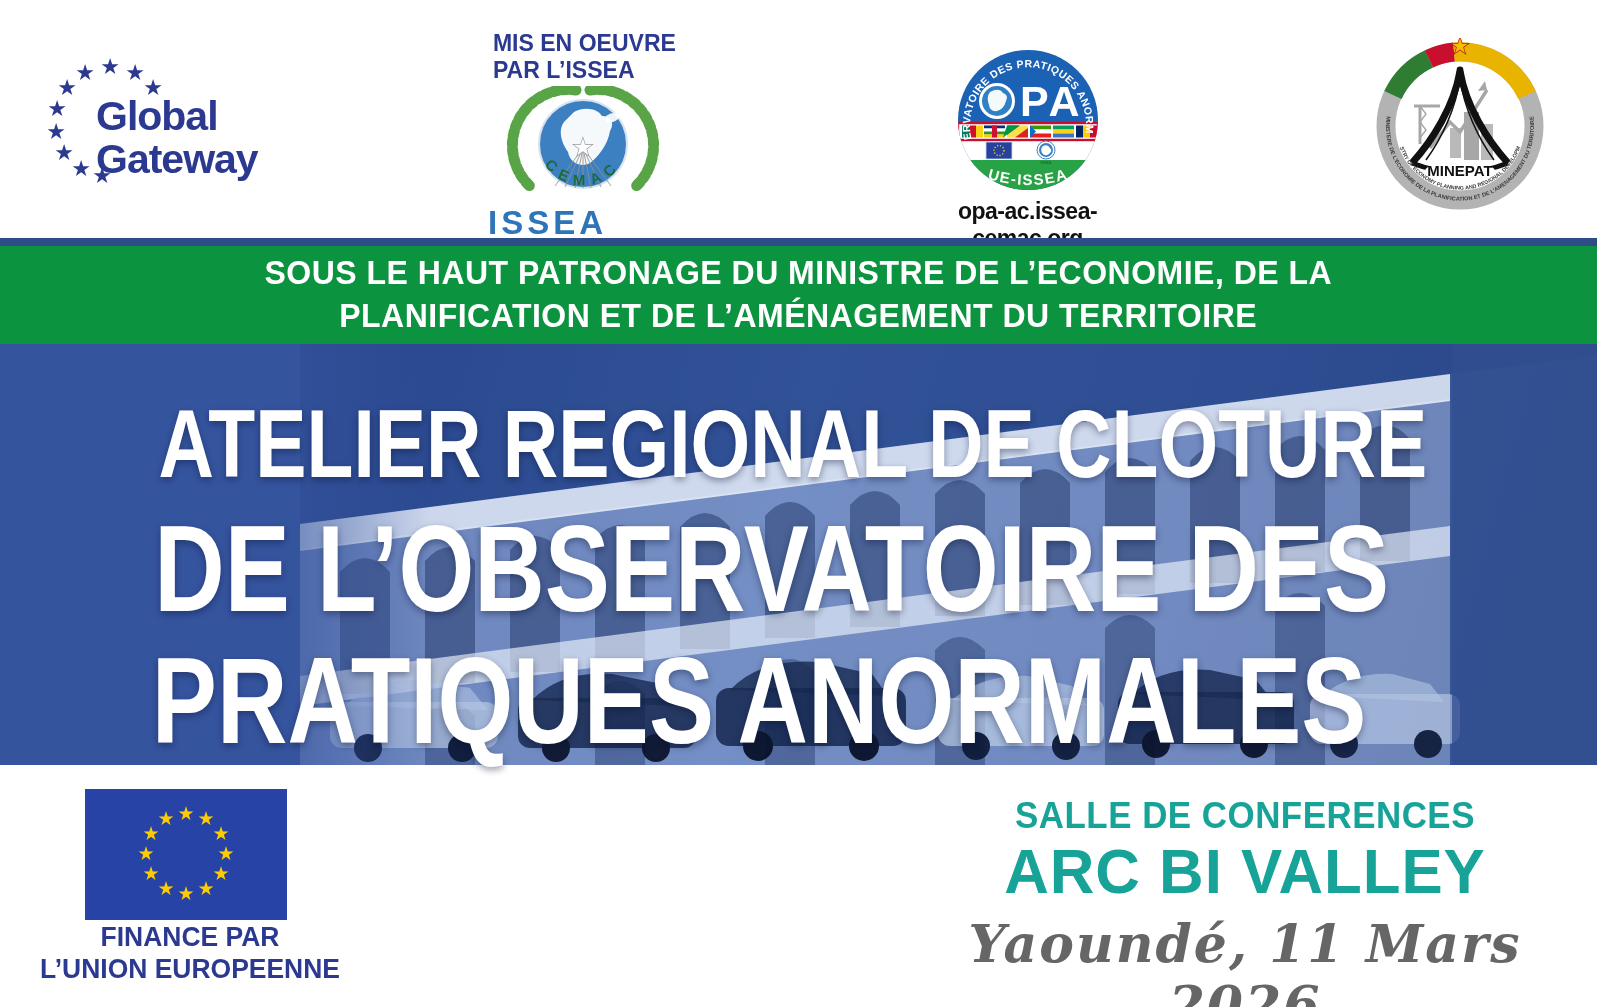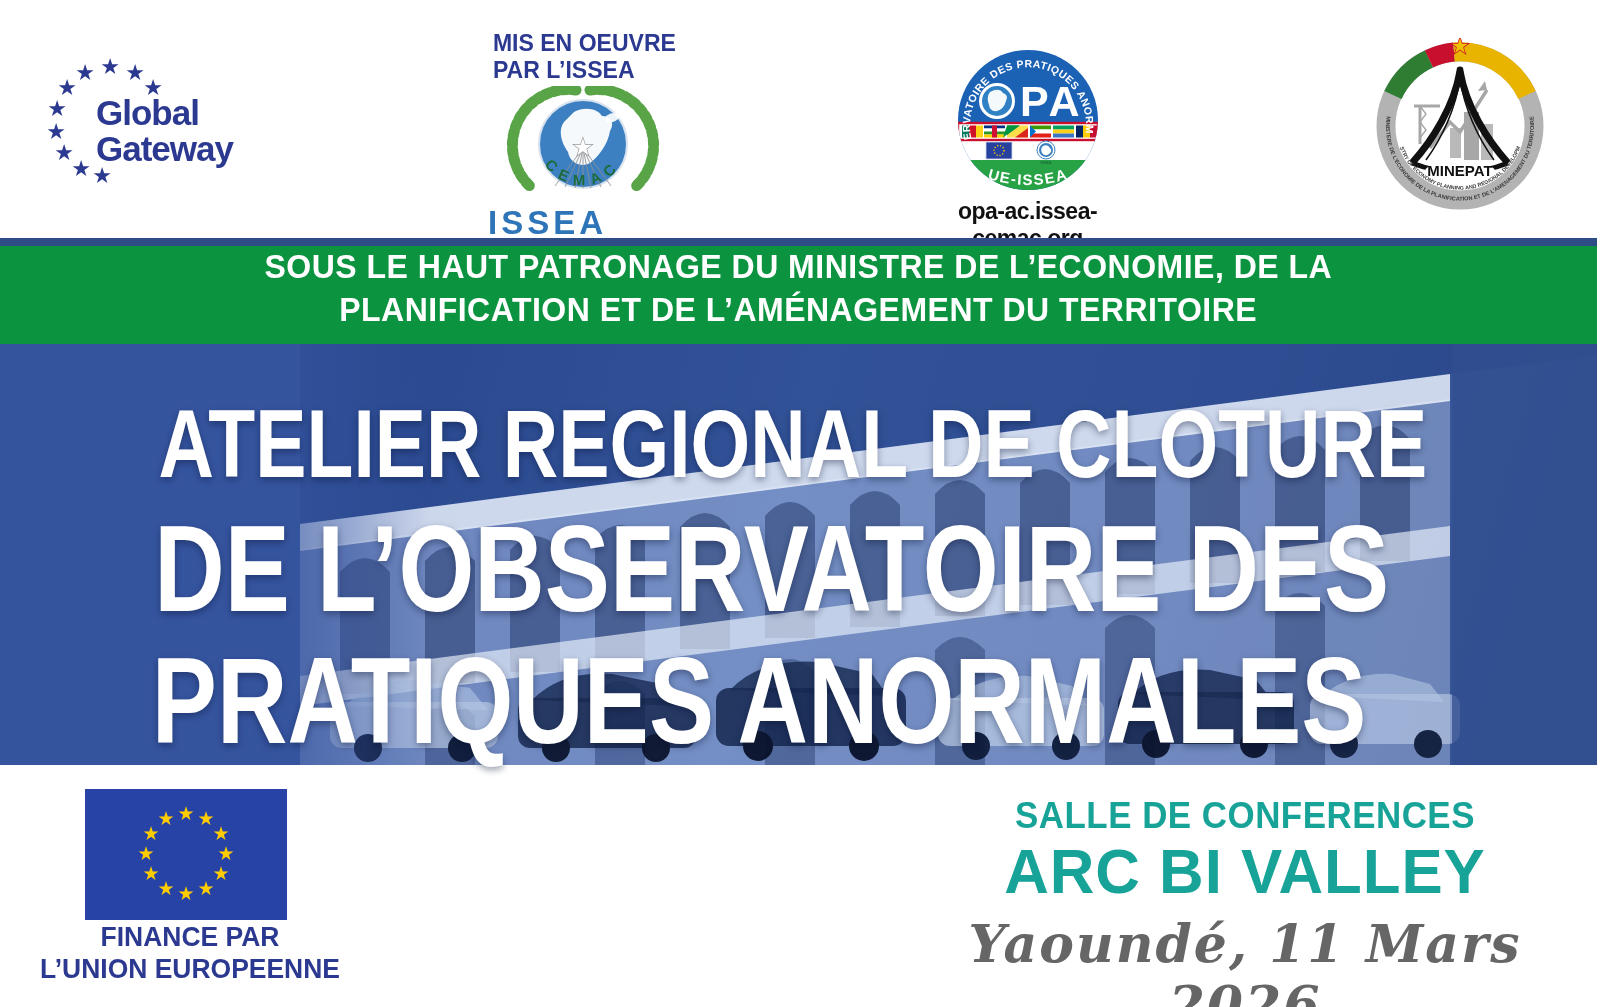--- a/index.html
+++ b/index.html
@@ -5,33 +5,33 @@
   html,body{margin:0;padding:0;}
   body{
     width:1600px;height:1007px;position:relative;background:#ffffff;
     font-family:"Liberation Sans",sans-serif;overflow:hidden;
   }
   .abs{position:absolute;}
   
   .gg-logo{left:40px;top:45px;width:340px;height:180px;}
   .gg-star{position:absolute;color:#2B3990;font-size:22px;transform:translate(-50%,-50%);line-height:1;}
   .gg-text{position:absolute;left:56px;top:50px;color:#2B3990;font-weight:bold;
-           font-size:35px;line-height:1.04;letter-spacing:-1px;}
+           font-size:41px;line-height:1.04;letter-spacing:-1px;}
   .issea-block{left:488px;top:30px;width:244px;text-align:left;}
   .issea-caption{color:#2B3990;font-weight:bold;font-size:24px;line-height:1.12;
                  transform:scaleX(.96);transform-origin:center;}
   .issea-name{color:#2E74B8;font-weight:bold;font-size:33px;letter-spacing:4px;margin-top:-4px;}
   .opa-block{left:948px;top:42px;width:160px;}
   .opa-site{left:905px;top:198px;width:245px;text-align:center;color:#111111;
             font-weight:bold;font-size:23px;letter-spacing:-0.5px;}
   .minepat-block{left:1372px;top:38px;width:176px;height:176px;}
   
   .navy-bar{left:0;top:238px;width:1597px;height:8px;background:#2E4C86;}
   .green-banner{left:0;top:246px;width:1597px;height:98px;background:#0B9340;
-                display:flex;flex-direction:column;align-items:center;}
+                display:flex;flex-direction:column;justify-content:center;align-items:center;}
   .green-line{color:#ffffff;font-weight:800;font-size:33px;line-height:1.3;letter-spacing:.5px;
               transform:scaleX(.97);white-space:nowrap;}
   
   .hero{left:0;top:344px;width:1597px;height:421px;
         background:linear-gradient(105deg,#35549E 0%,#35549E 22%,#4164AB 48%,#3C5CA4 72%,#32508F 100%);}
   .hero svg{position:absolute;left:0;top:0;}
   .title-wrap{position:absolute;left:0;top:0;width:1557px;height:421px;
               display:flex;flex-direction:column;align-items:flex-start;}
   .title-line{color:#ffffff;font-weight:800;white-space:nowrap;line-height:1;
               transform:scaleX(.8);transform-origin:center;

